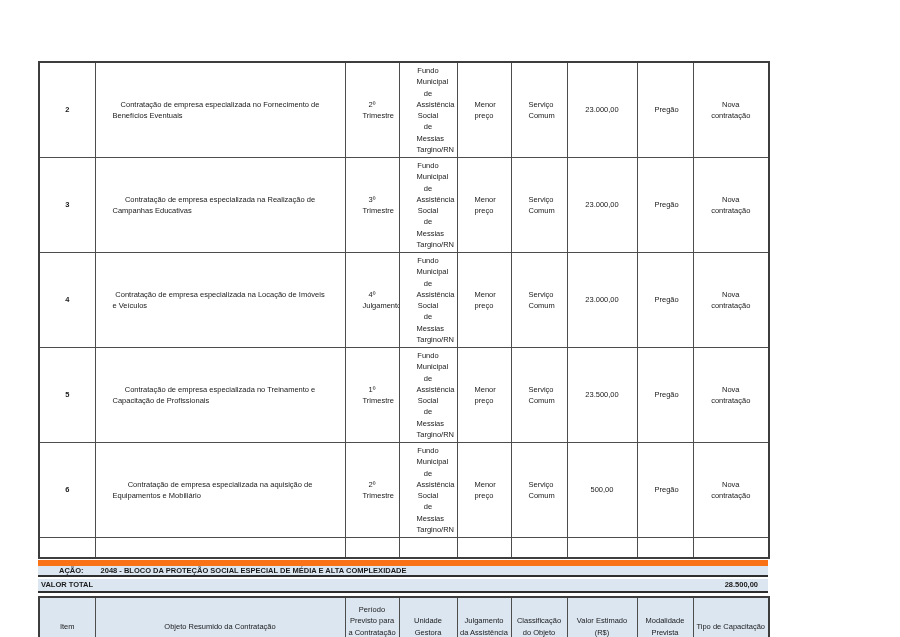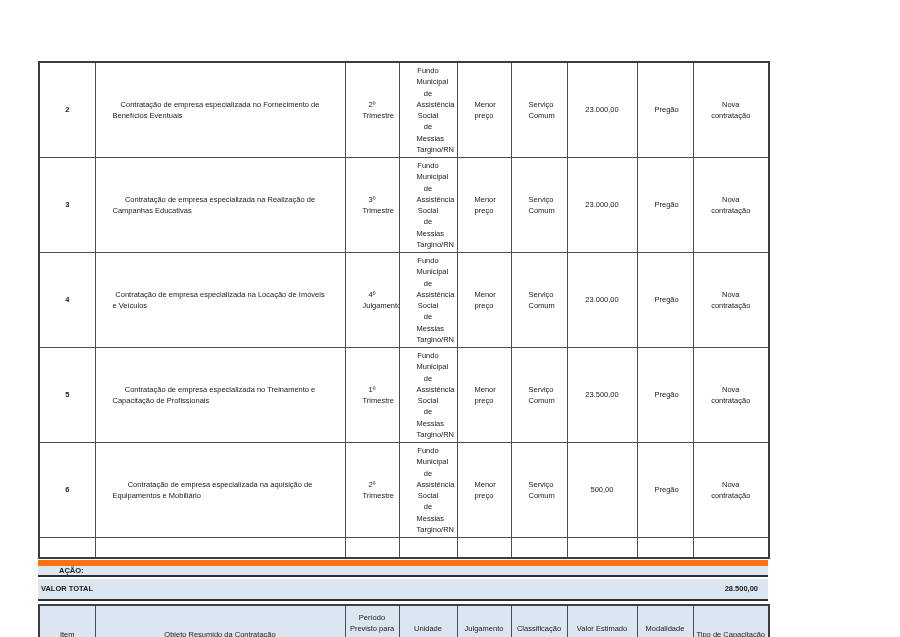--- a/index.html
+++ b/index.html
@@ -50,21 +50,21 @@
   }
   .acao-band {
     height: 17px;
     border-top: 6px solid #f97316;
     border-bottom: 2px solid #2e2e2e;
     margin-top: 1px;
   }
   .acao-band .acao-label { margin-left: 21px; }
   .acao-band .acao-value { margin-left: 17px; }
   .valor-band {
-    height: 22px;
+    height: 14px;
     margin-top: 2px;
     border-bottom: 2px solid #2e2e2e;
     justify-content: space-between;
   }
   .valor-band .vt-label { margin-left: 3px; }
   .valor-band .vt-value { margin-right: 10px; }
 
   
   table.header-grid {
     width: 730px;
@@ -167,20 +167,21 @@
           <td></td>
           <td></td>
           <td></td>
           <td></td>
       </tr>
     </tbody>
   </table>
 
   <div class="band acao-band">
     <span class="acao-label">AÇÃO:</span>
+    <span class="acao-value">2048 - BLOCO DA PROTEÇÃO SOCIAL ESPECIAL DE MÉDIA E ALTA COMPLEXIDADE</span>
   </div>
 
   <div class="band valor-band">
     <span class="vt-label">VALOR TOTAL</span>
     <span class="vt-value">28.500,00</span>
   </div>
 
   <table class="header-grid">
     <colgroup>
       <col style="width:56px">

